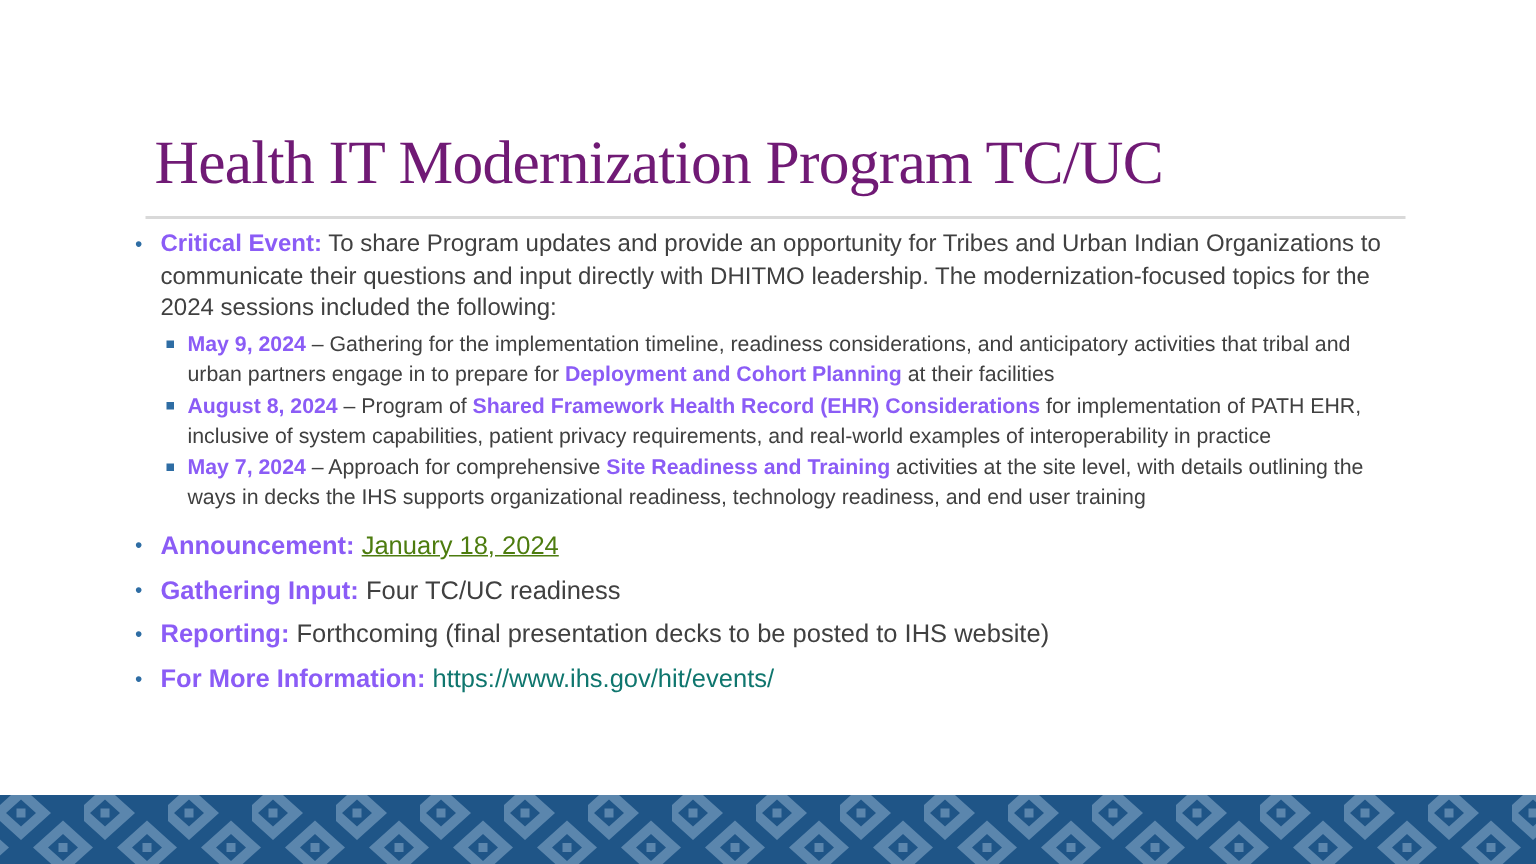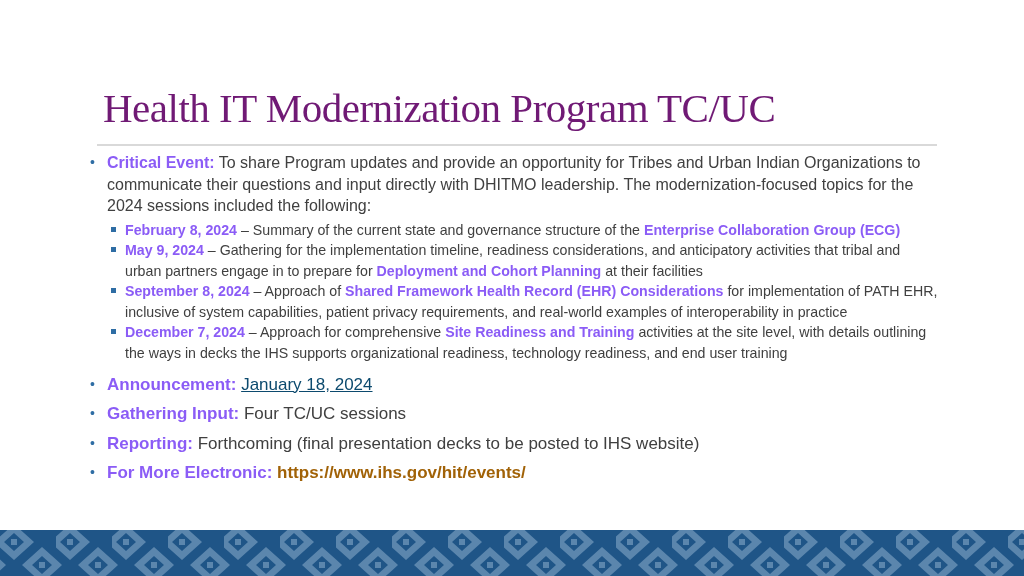--- a/index.html
+++ b/index.html
@@ -11,72 +11,68 @@
   .content { position:absolute; left:90px; top:152px; width:850px; }
   .b1 { position:relative; padding-left:17px; font-size:16px; line-height:21.5px; margin:0; }
   .b1 .dot { position:absolute; left:0; top:0; color:#2e6da4; font-size:14px; }
   .b1 + .b1 { margin-top:0; }
   .b2list { margin:3px 0 0 0; padding:0; }
   .b2 { position:relative; padding-left:35px; font-size:14.2px; line-height:20.6px; }
   .b2 .sq { position:absolute; left:21px; top:7px; width:5px; height:5px; background:#2e6da4; }
   .lower .b1 { font-size:17px; line-height:29.5px; }
   .lower { margin-top:6px; }
   b { font-weight:bold; color:#8b5cf6; }
-  a { color:#0c4a6e; text-decoration:underline; }
-  a.plain { text-decoration:none; color:#a16207;font-weight:bold; }
+  a { color:#4d7c0f; text-decoration:underline; }
+  a.plain { text-decoration:none; color:#0f766e; }
   .footer { position:absolute; left:0; top:530px; width:1024px; height:46px; background:#1f5587; overflow:hidden; }
 </style>
 </head>
 <body>
 
 <div class="title">Health IT Modernization Program TC/UC</div>
 <div class="rule"></div>
 
 <div class="content">
   <div class="b1">
     <span class="dot">•</span>
     <b>Critical Event:</b><span> To share Program updates and provide an opportunity for Tribes and Urban Indian Organizations to communicate their questions and input directly with DHITMO leadership. The modernization-focused topics for the 2024 sessions included the following:</span>
   </div>
 
   <div class="b2list">
     <div class="b2">
       <span class="sq"></span>
-      <b>February 8, 2024</b><span> – Summary of the current state and governance structure of the </span><b>Enterprise Collaboration Group (ECG)</b><span></span>
-    </div>
-    <div class="b2">
-      <span class="sq"></span>
       <b>May 9, 2024</b><span> – Gathering for the implementation timeline, readiness considerations, and anticipatory activities that tribal and urban partners engage in to prepare for </span><b>Deployment and Cohort Planning</b><span> at their facilities</span>
     </div>
     <div class="b2">
       <span class="sq"></span>
-      <b>September 8, 2024</b><span> – Approach of </span><b>Shared Framework Health Record (EHR) Considerations</b><span> for implementation of PATH EHR, inclusive of system capabilities, patient privacy requirements, and real-world examples of interoperability in practice</span>
+      <b>August 8, 2024</b><span> – Program of </span><b>Shared Framework Health Record (EHR) Considerations</b><span> for implementation of PATH EHR, inclusive of system capabilities, patient privacy requirements, and real-world examples of interoperability in practice</span>
     </div>
     <div class="b2">
       <span class="sq"></span>
-      <b>December 7, 2024</b><span> – Approach for comprehensive </span><b>Site Readiness and Training</b><span> activities at the site level, with details outlining the ways in decks the IHS supports organizational readiness, technology readiness, and end user training</span>
+      <b>May 7, 2024</b><span> – Approach for comprehensive </span><b>Site Readiness and Training</b><span> activities at the site level, with details outlining the ways in decks the IHS supports organizational readiness, technology readiness, and end user training</span>
     </div>
   </div>
 
   <div class="lower">
     <div class="b1">
       <span class="dot">•</span>
       <b>Announcement:</b>
       <a>January 18, 2024</a>
     </div>
     <div class="b1">
       <span class="dot">•</span>
-      <b>Gathering Input:</b><span> Four TC/UC sessions</span>
+      <b>Gathering Input:</b><span> Four TC/UC readiness</span>
     </div>
     <div class="b1">
       <span class="dot">•</span>
       <b>Reporting:</b><span> Forthcoming (final presentation decks to be posted to IHS website)</span>
     </div>
     <div class="b1">
       <span class="dot">•</span>
-      <b>For More Electronic:</b>
+      <b>For More Information:</b>
       <a class="plain">https://www.ihs.gov/hit/events/</a>
     </div>
   </div>
 </div>
 
 <div class="footer">
   <svg width="1024" height="46">
     <defs>
       <pattern id="dia" x="0" y="0" width="56" height="46" patternUnits="userSpaceOnUse">
         <rect width="56" height="46" fill="#1f5587"></rect>

